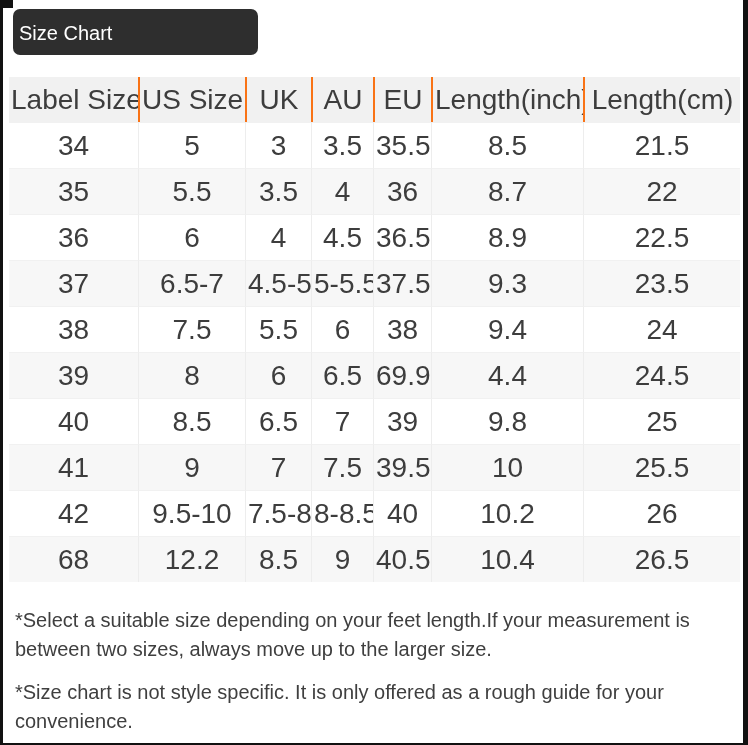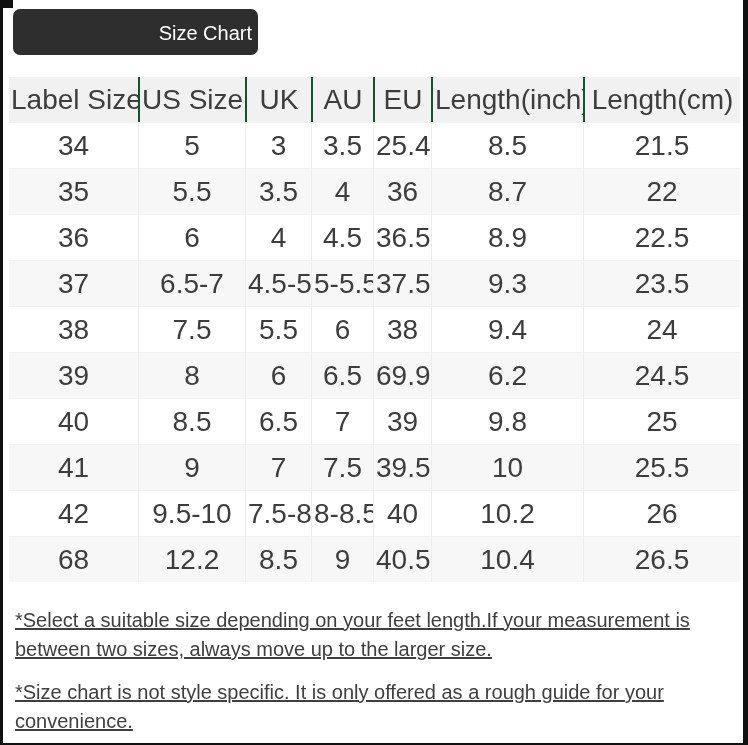--- a/index.html
+++ b/index.html
@@ -30,21 +30,21 @@
     margin: 9px 0 0 10px;
     width: 245px;
     height: 46px;
     background: var(--button-bg, #2e2e2e);
     color: var(--button-text, #fff);
     border: none;
     border-radius: 7px;
     font-family: inherit;
     font-size: 20px;
     line-height: 46px;
-    text-align: right;
+    text-align: left;
     display: block;
     cursor: pointer;
   }
 
   table.size-table {
     margin: 22px 0 0 6px;
     width: 731px;
     border-collapse: separate;
     border-spacing: 0;
     table-layout: fixed;
@@ -56,39 +56,39 @@
     height: 45px;
     padding: 0 2px;
     text-align: center;
     vertical-align: middle;
     font-weight: normal;
     overflow: hidden;
     white-space: nowrap;
   }
   table.size-table thead th {
     background: var(--header-bg, #f1f1f1);
-    border-left: 2px solid #14532d;
+    border-left: 2px solid #f97316;
   }
   table.size-table thead th:first-child { border-left: none; }
   table.size-table tbody td {
     border-left: 1px solid #ededed;
     border-top: 1px solid #f1f1f1;
   }
   table.size-table tbody td:first-child { border-left: none; }
   table.size-table tbody tr:nth-child(even) td { background: var(--stripe-bg, #f7f7f7); }
   table.size-table tbody tr:nth-child(odd) td { background: #ffffff; }
 
   .notes {
     margin: 24px 14px 0 12px;
     max-width: 712px;
     font-size: 20px;
     line-height: 29px;
     color: #3f3f3f;
   }
-  .notes p { margin: 0 0 14px 0; text-decoration: underline; }
+  .notes p { margin: 0 0 14px 0; }
 </style>
 </head>
 <body>
 
 <div class="page" style="--button-bg: #2e2e2e; --button-text: #ffffff; --header-bg: #f1f1f1; --stripe-bg: #f7f7f7; --text-color: #3d3d3d; --frame-color: #111111;">
   <div class="frame frame-left"></div>
   <div class="frame frame-right"></div>
   <div class="frame frame-corner"></div>
   <div class="frame frame-bottom"></div>
 
@@ -115,21 +115,21 @@
             <th>Length(inch)</th>
             <th>Length(cm)</th>
           </tr>
         </thead>
         <tbody>
           <tr>
             <td>34</td>
             <td>5</td>
             <td>3</td>
             <td>3.5</td>
-            <td>25.4</td>
+            <td>35.5</td>
             <td>8.5</td>
             <td>21.5</td>
           </tr>
           <tr>
             <td>35</td>
             <td>5.5</td>
             <td>3.5</td>
             <td>4</td>
             <td>36</td>
             <td>8.7</td>
@@ -161,21 +161,21 @@
             <td>38</td>
             <td>9.4</td>
             <td>24</td>
           </tr>
           <tr>
             <td>39</td>
             <td>8</td>
             <td>6</td>
             <td>6.5</td>
             <td>69.9</td>
-            <td>6.2</td>
+            <td>4.4</td>
             <td>24.5</td>
           </tr>
           <tr>
             <td>40</td>
             <td>8.5</td>
             <td>6.5</td>
             <td>7</td>
             <td>39</td>
             <td>9.8</td>
             <td>25</td>

